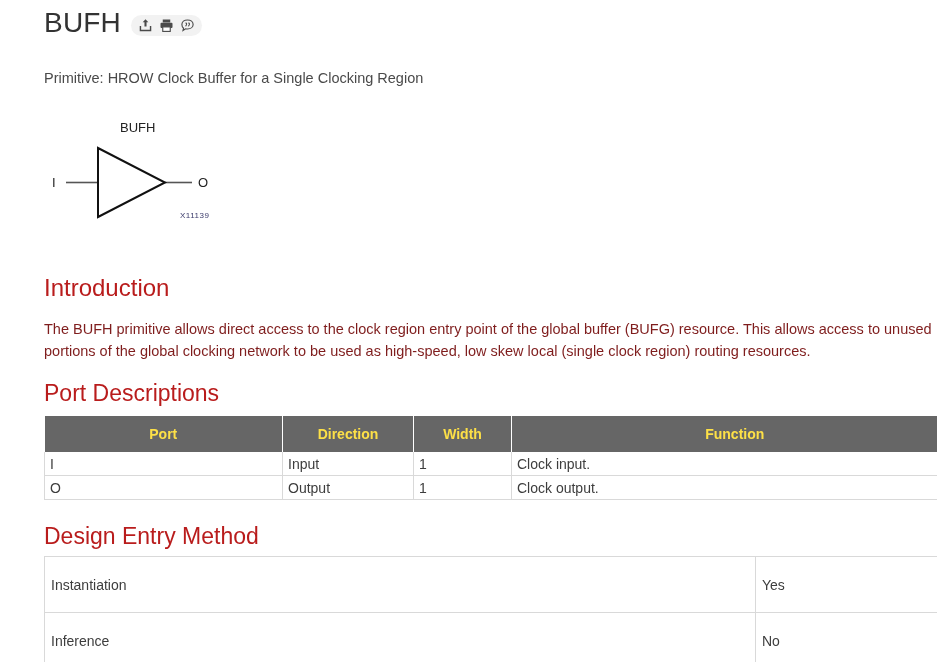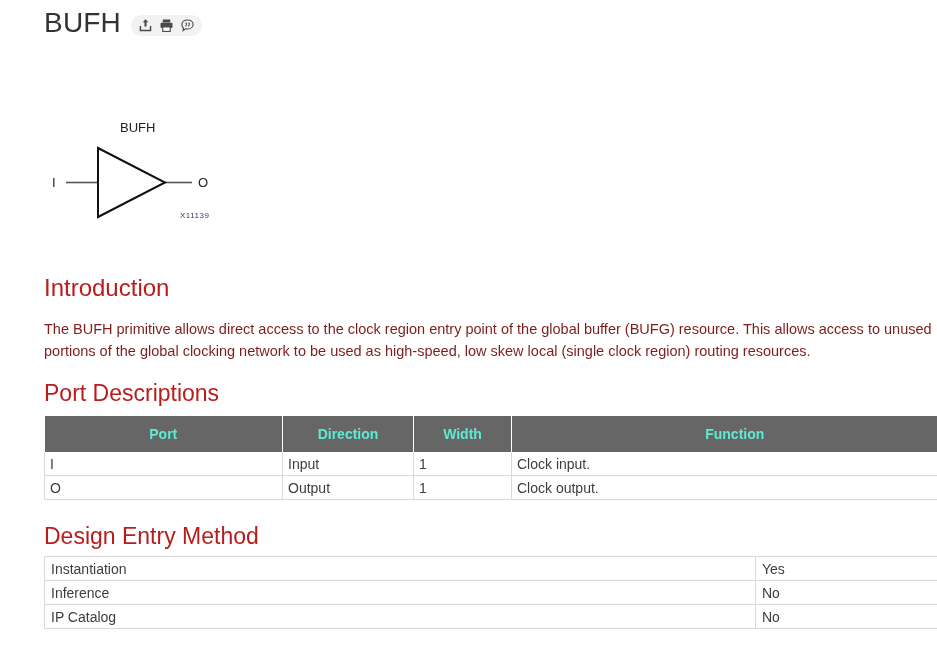--- a/index.html
+++ b/index.html
@@ -113,21 +113,21 @@
 
   
   #ports-table {
     position: absolute;
     left: 12px;
     top: 416px;
     width: 913px;
   }
   #ports-table th {
     background: #666666;
-    color: #5eead4;
+    color: #fde047;
     font-weight: bold;
     font-size: 14px;
     height: 36px;
     text-align: center;
     border-right: 1px solid #ffffff;
     padding: 0;
   }
   #ports-table th:last-child { border-right: none; }
   #ports-table td {
     height: 23px;
@@ -144,21 +144,21 @@
   #design-table {
     position: absolute;
     left: 12px;
     top: 556px;
     width: 913px;
   }
   #design-table td {
     height: 23px;
     border: 1px solid #d9d9d9;
     border-top: none;
-    padding: 0 6px;
+    padding: 16px 6px;
     color: #3d3d3d;
     font-size: 14px;
     vertical-align: middle;
   }
   #design-table tr:first-child td { border-top: 1px solid #d9d9d9; }
 
   
   .watermark {
     position: absolute;
     left: 722px;
@@ -194,20 +194,21 @@
       </div>
       <div class="icon-btn">
         <svg width="15" height="15" viewBox="0 0 16 16">
           <path d="M8 2.1 C11.5 2.1 14 4.2 14 6.9 C14 9.6 11.5 11.7 8 11.7 C7.3 11.7 6.6 11.6 6 11.45 L3.2 13.4 L3.8 10.9 C2.6 9.95 2 8.5 2 6.9 C2 4.2 4.5 2.1 8 2.1 Z" fill="none" stroke="#4a4a4a" stroke-width="1.2"></path>
           <path d="M6.2 5.3 q0.9 0 0.9 1 q0 0.9 -0.9 2.1 M9.2 5.3 q0.9 0 0.9 1 q0 0.9 -0.9 2.1" fill="none" stroke="#4a4a4a" stroke-width="1.1" stroke-linecap="round"></path>
         </svg>
       </div>
     </div>
   </div>
 
+  <div class="subtitle">Primitive: HROW Clock Buffer for a Single Clocking Region</div>
 
   <div class="figure">
     <svg width="230" height="125" viewBox="0 0 230 125">
 
       <text id="fig-name" x="80" y="22" font-family="Liberation Sans, sans-serif" font-size="13" fill="#222222">BUFH</text>
 
       <text id="fig-in" x="12" y="77" font-family="Liberation Sans, sans-serif" font-size="13" fill="#222222">I</text>
 
       <text id="fig-out" x="158" y="77" font-family="Liberation Sans, sans-serif" font-size="13" fill="#222222">O</text>
 

